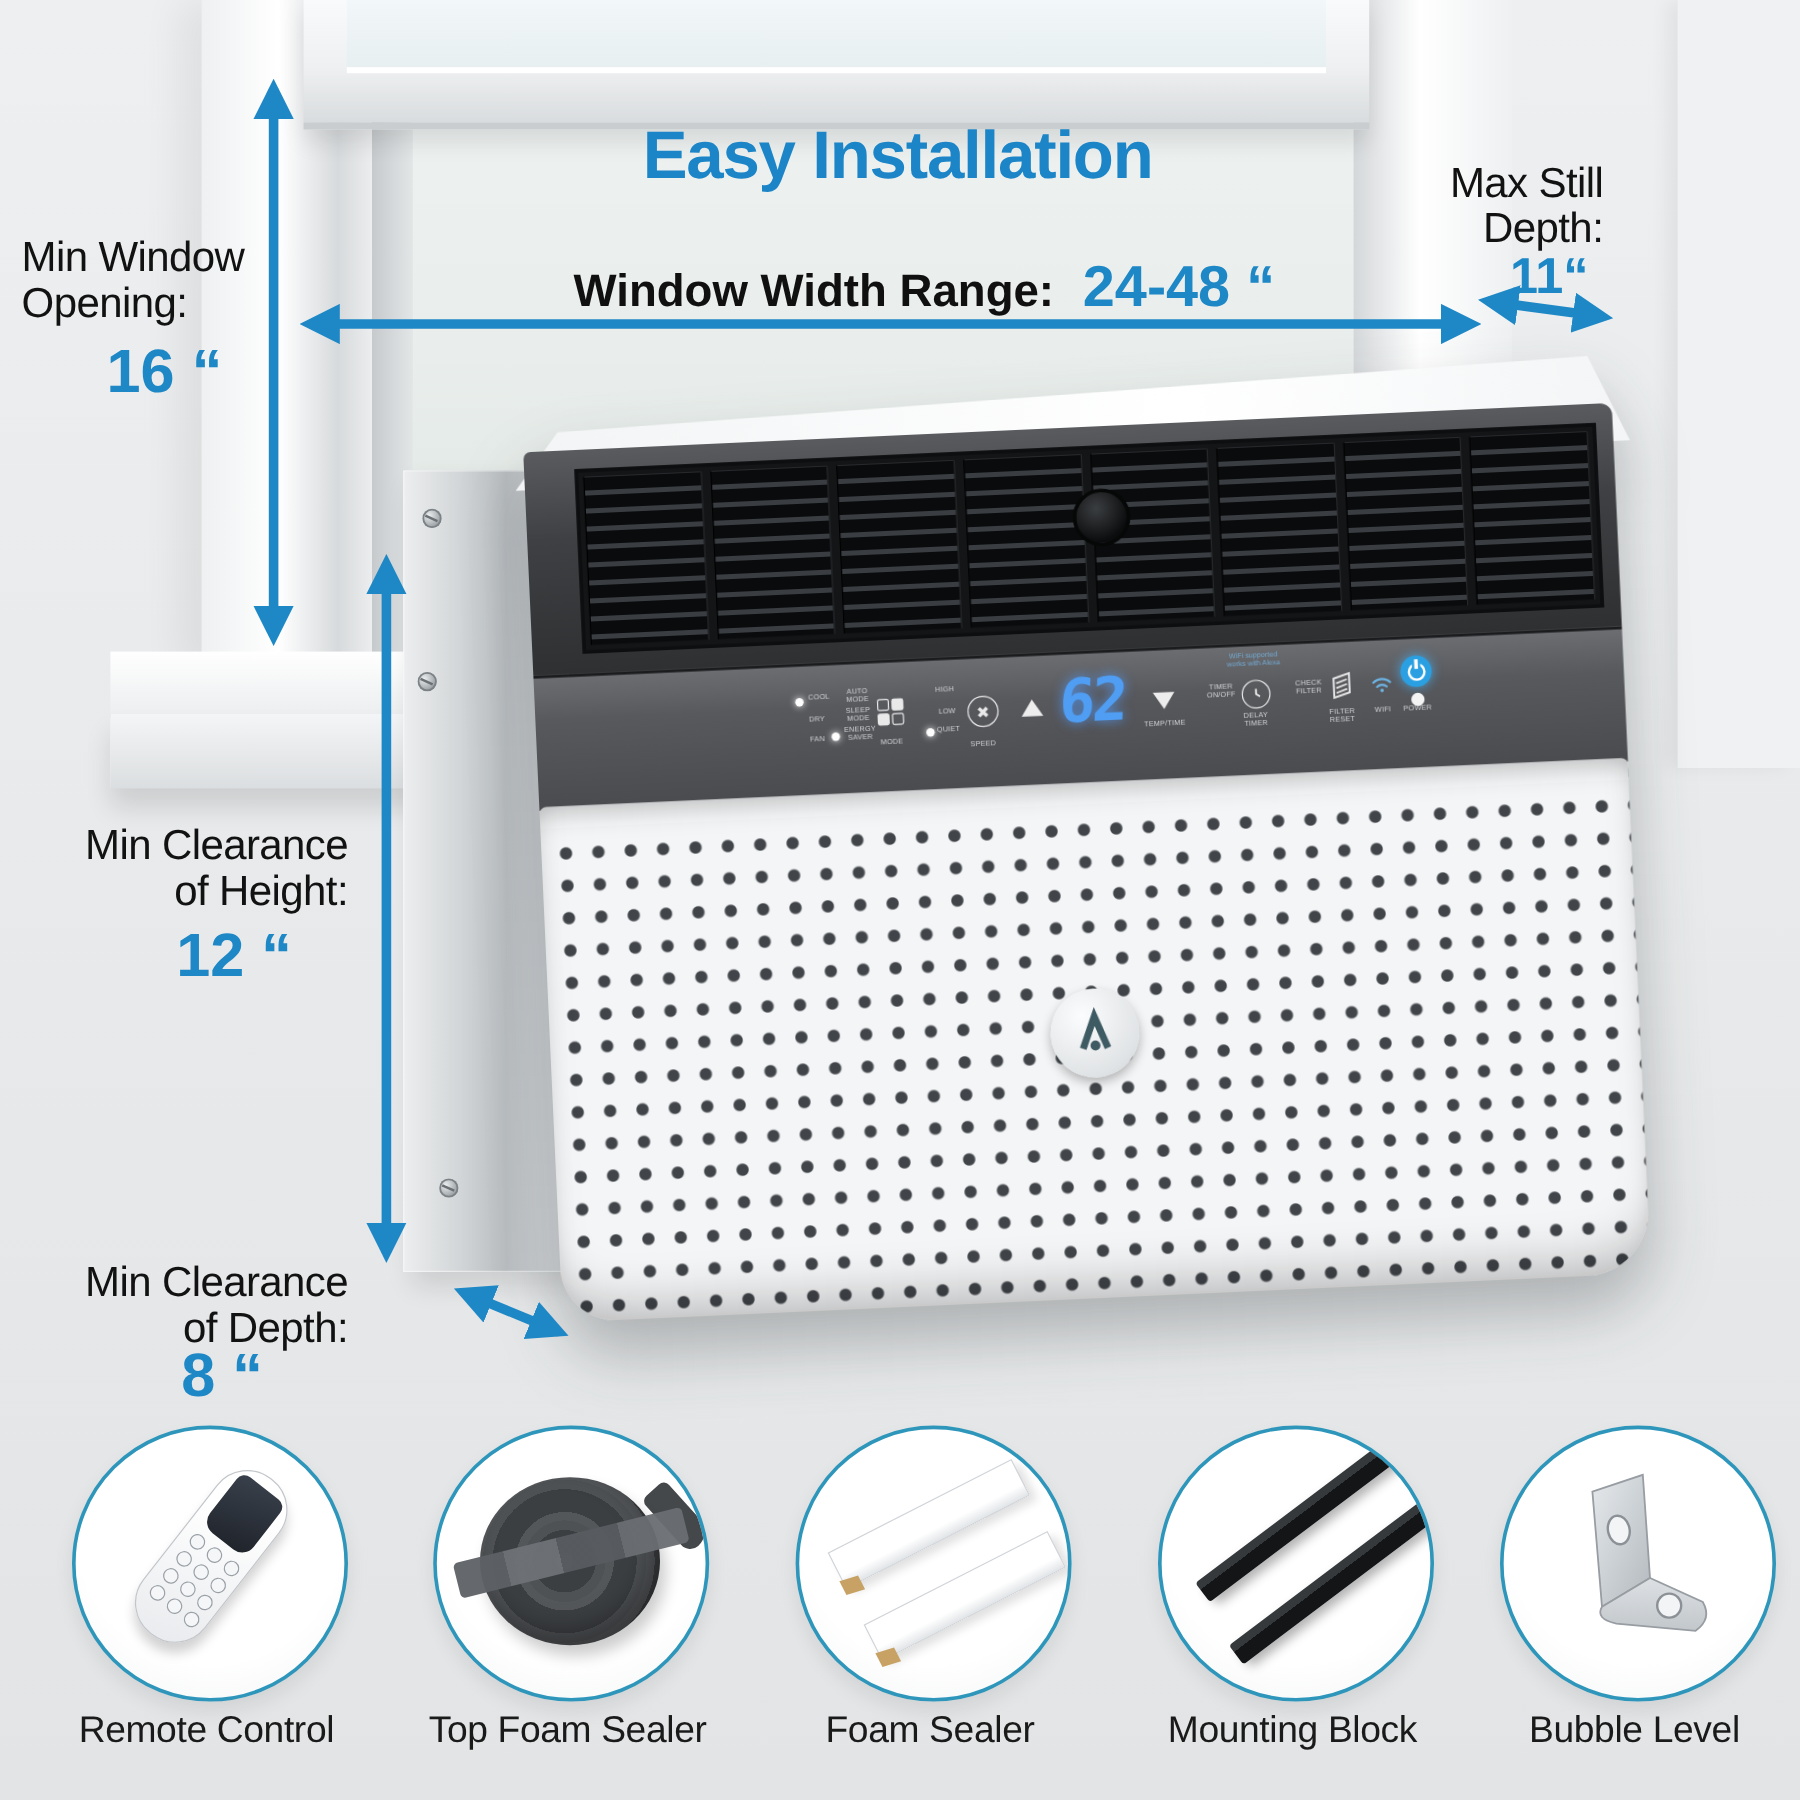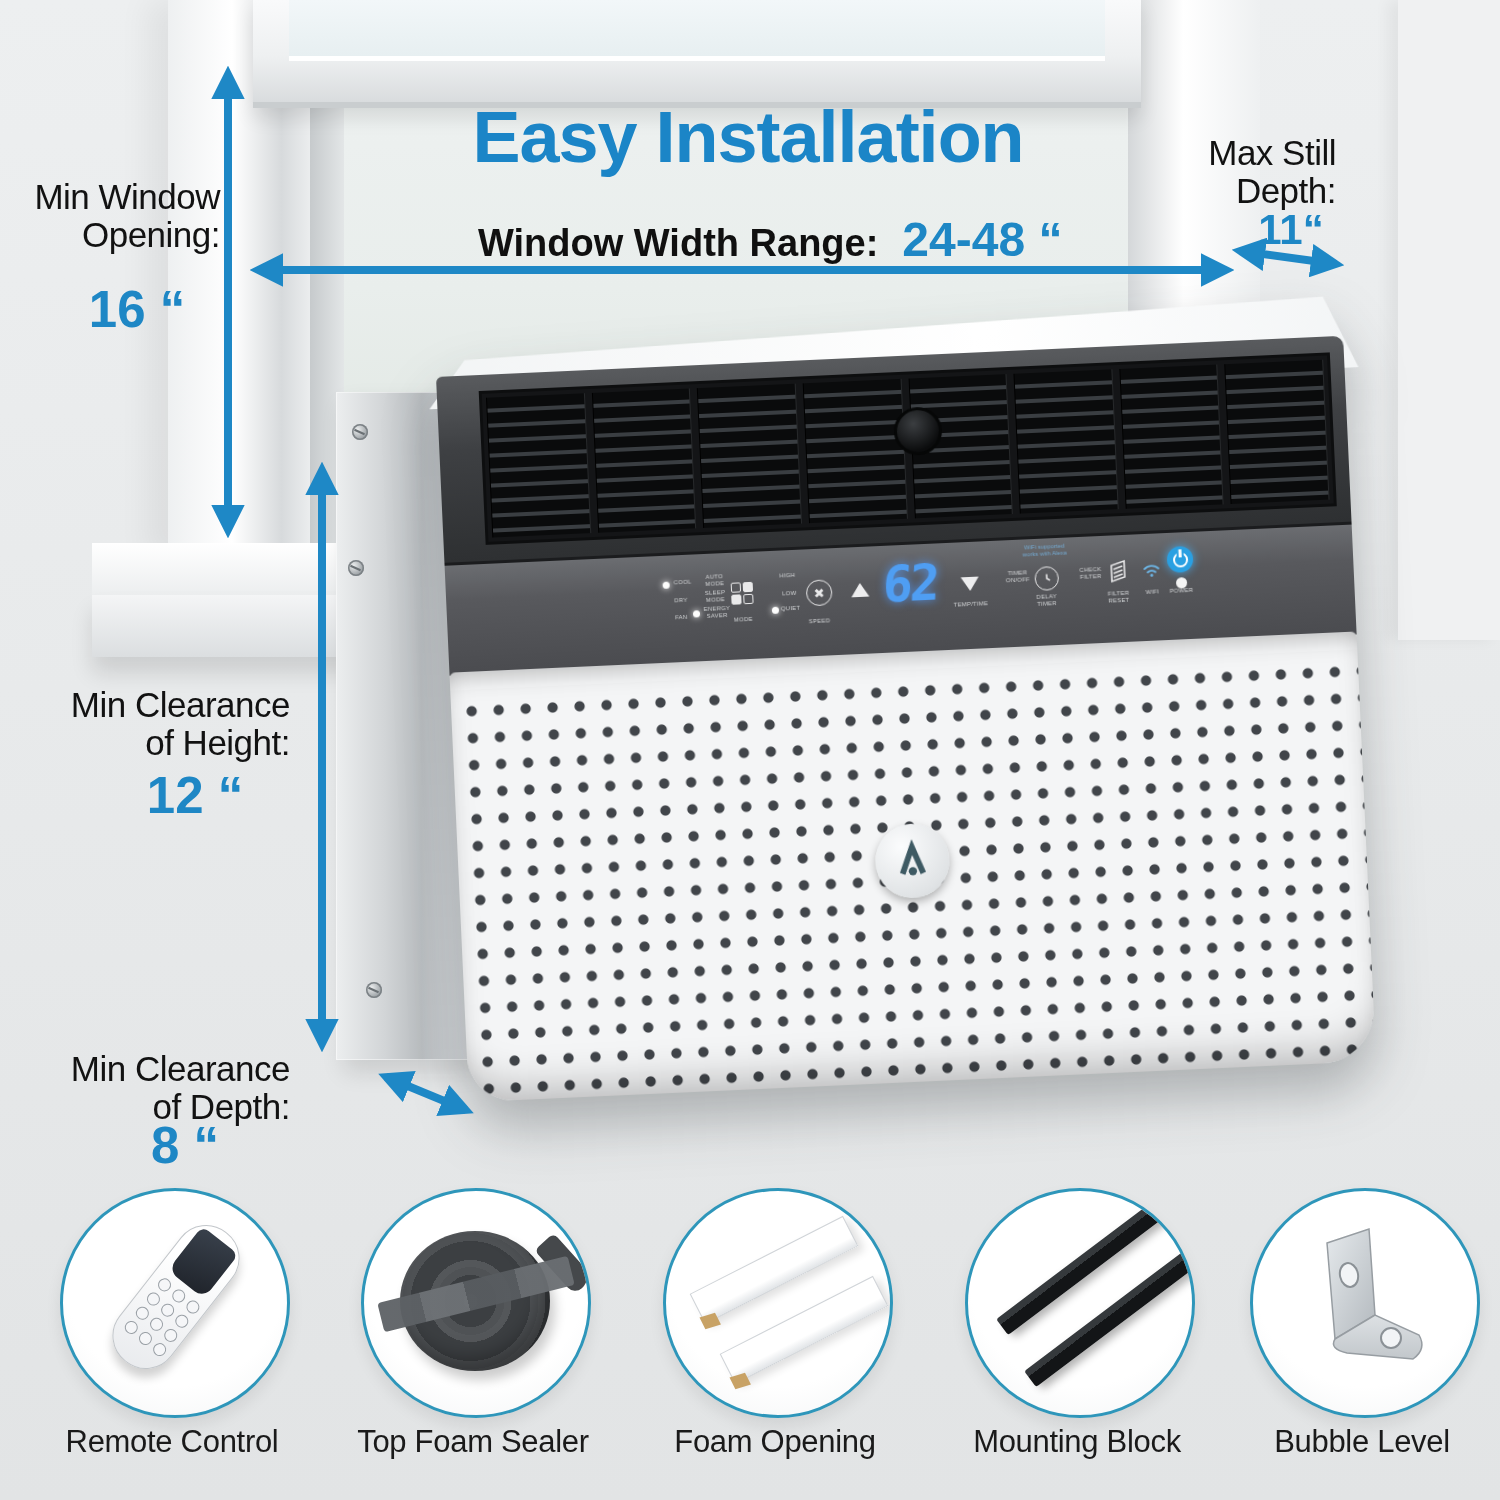--- a/index.html
+++ b/index.html
@@ -95,21 +95,21 @@
   .pwr-glyph::after{content:"";position:absolute;left:50%;top:-5px;transform:translateX(-50%);
     width:2.5px;height:8px;background:#fff;box-shadow:0 0 0 2px #2aa0e2;}
   .pwr-dot{position:absolute;width:11px;height:11px;border-radius:50%;background:#f4f4f4;}
   .note{position:absolute;font-size:6px;line-height:7px;color:#74a9d0;text-align:center;width:64px;}
 
   
   .dim-label{position:absolute;font-weight:400;font-size:35px;line-height:38px;color:#121212;
     letter-spacing:-.5px;z-index:50;}
   .dim-value{position:absolute;font-weight:700;font-size:51px;color:#1e87c5;z-index:50;}
   .title{position:absolute;left:378px;top:96px;width:740px;text-align:center;font-weight:700;
-    font-size:72px;letter-spacing:-1px;color:#1b85c7;z-index:50;}
+    font-size:56px;letter-spacing:-1px;color:#1b85c7;z-index:50;}
   .ww-row{position:absolute;left:478px;top:212px;display:flex;gap:24px;align-items:baseline;z-index:50;}
   .ww-label{font-weight:700;font-size:38px;color:#101010;}
   .ww-value{font-weight:700;font-size:48px;color:#1e87c5;}
   .arrows{position:absolute;left:0;top:0;z-index:40;}
 
   
   .acc-circle{position:absolute;top:1188px;width:224px;height:224px;border-radius:50%;
     border:3px solid #2e96ba;overflow:hidden;z-index:20;
     background:radial-gradient(circle at 50% 38%,#ffffff 62%,#f1f3f4);
     box-shadow:0 8px 16px rgba(0,0,0,.08);}
@@ -279,21 +279,21 @@
     <span class="ww-label">Window Width Range:</span>
     <span class="ww-value">24-48 “</span>
   </div>
 
   <div class="dim-label" style="left:1186px;top:134px;width:150px;text-align:right;">
     <div>Max Still</div>
     <div>Depth:</div>
   </div>
   <div class="dim-value" style="left:1236px;top:206px;width:110px;text-align:center;font-size:42px;">11“</div>
 
-  <div class="dim-label" style="left:18px;top:178px;width:202px;text-align:right;">
+  <div class="dim-label" style="left:18px;top:196px;width:202px;">
     <div>Min Window</div>
     <div>Opening:</div>
   </div>
   <div class="dim-value" style="left:62px;top:280px;width:150px;text-align:center;">16 “</div>
 
   <div class="dim-label" style="left:58px;top:686px;width:232px;text-align:right;">
     <div>Min Clearance</div>
     <div>of Height:</div>
   </div>
   <div class="dim-value" style="left:120px;top:750px;width:150px;text-align:center;margin-top:16px;">12 “</div>
@@ -350,17 +350,17 @@
       </defs>
       <path d="M42 24 L84 10 L90 96 L50 120 Z" fill="url(#met1)" stroke="#979da2" stroke-width="1.5"></path>
       <ellipse cx="64" cy="56" rx="9" ry="12" fill="#f2f4f6" stroke="#8b9196" stroke-width="2" transform="rotate(-12 64 56)"></ellipse>
       <path d="M50 120 L90 96 L134 116 Q142 130 128 140 L62 134 Q44 130 50 120 Z" fill="url(#met2)" stroke="#979da2" stroke-width="1.5"></path>
       <circle cx="106" cy="119" r="10" fill="#f2f4f6" stroke="#8b9196" stroke-width="2"></circle>
     </svg>
   </div>
 
   <div class="acc-label" style="left:333px;">Top Foam Sealer</div>
   <div class="acc-label" style="left:32px;">Remote Control</div>
-  <div class="acc-label" style="left:635px;">Foam Opening</div>
+  <div class="acc-label" style="left:635px;">Foam Sealer</div>
   <div class="acc-label" style="left:937px;">Mounting Block</div>
   <div class="acc-label" style="left:1222px;">Bubble Level</div>
 
 </div>
 
 </body></html>

